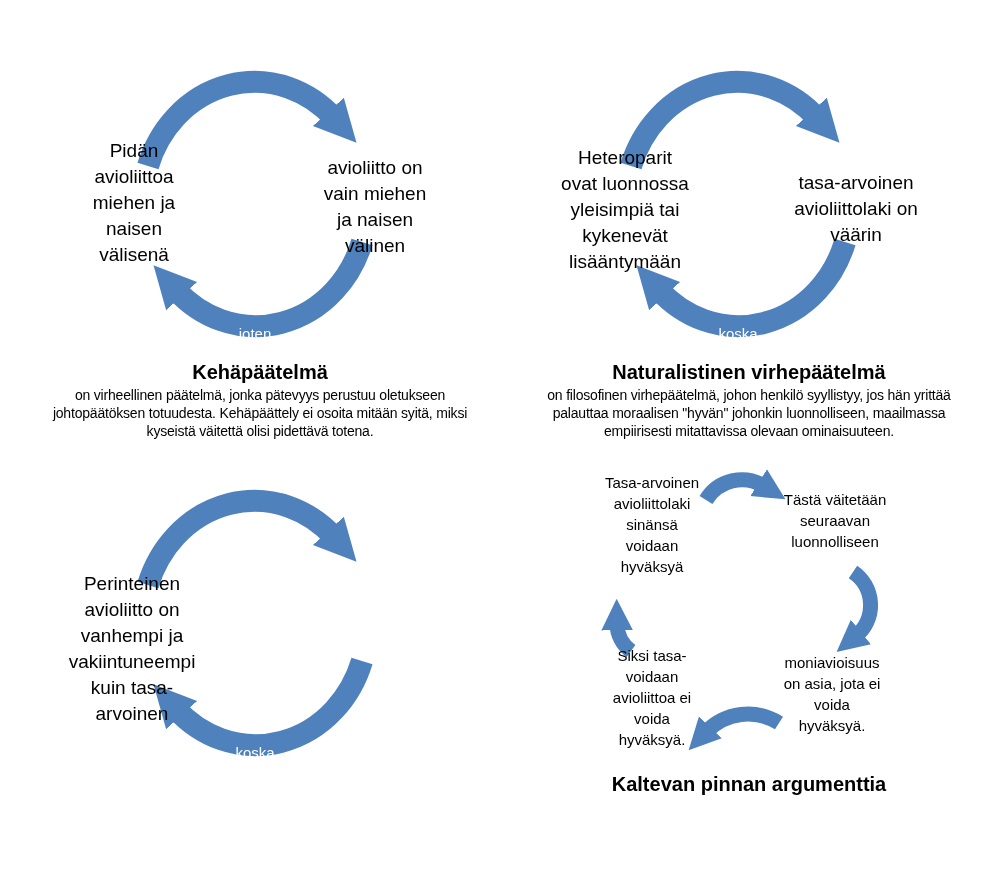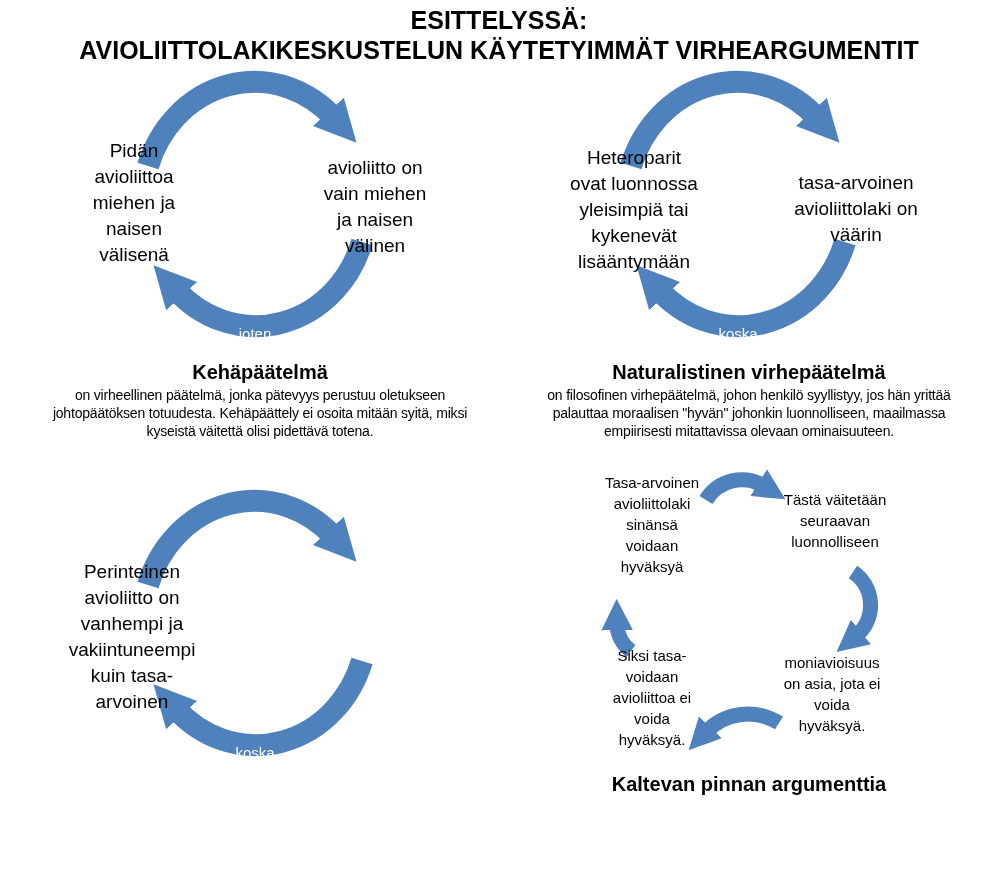--- a/index.html
+++ b/index.html
@@ -69,24 +69,20 @@
     font-size: 14px;
     line-height: 18px;
     letter-spacing: -0.2px;
   }
 </style>
 </head>
 <body>
 
 <div class="page">
 
-  <div class="title">
-    <div>ESITTELYSSÄ:</div>
-    <div>AVIOLIITTOLAKIKESKUSTELUN KÄYTETYIMMÄT VIRHEARGUMENTIT</div>
-  </div>
 
   <div class="cycle" style="left:35px; top:56px;">
     <svg width="440" height="300" viewBox="0 0 440 300">
       <defs>
         <marker id="ah1" viewBox="0 0 10 10" refX="2" refY="5" markerWidth="1.9" markerHeight="2.1" orient="auto">
           <path d="M0,0 L10,5 L0,10 z" fill="#4f81bd"></path>
         </marker>
       </defs>
       <path d="M 113 110 A 112 122 0 0 1 299 62" fill="none" stroke="#4f81bd" stroke-width="22" marker-end="url(#ah1)"></path>
       <path d="M 327 186 A 112 122 0 0 1 141 234" fill="none" stroke="#4f81bd" stroke-width="22" marker-end="url(#ah1)"></path>
@@ -109,21 +105,21 @@
       <defs>
         <marker id="ah2" viewBox="0 0 10 10" refX="2" refY="5" markerWidth="1.9" markerHeight="2.1" orient="auto">
           <path d="M0,0 L10,5 L0,10 z" fill="#4f81bd"></path>
         </marker>
       </defs>
       <path d="M 113 110 A 112 122 0 0 1 299 62" fill="none" stroke="#4f81bd" stroke-width="22" marker-end="url(#ah2)"></path>
       <path d="M 327 186 A 112 122 0 0 1 141 234" fill="none" stroke="#4f81bd" stroke-width="22" marker-end="url(#ah2)"></path>
     </svg>
     <div class="alabel top">joten</div>
     <div class="alabel bottom">koska</div>
-    <div class="node" style="left:26px; top:89px; width:180px;">Heteroparit
+    <div class="node" style="left:17px; top:89px; width:180px;">Heteroparit
 ovat luonnossa
 yleisimpiä tai
 kykenevät
 lisääntymään</div>
     <div class="node" style="left:248px; top:114px; width:180px;">tasa-arvoinen
 avioliittolaki on
 väärin</div>
   </div>
 
   <div class="descblock" style="left:15px; top:360px; width:490px;">
@@ -145,21 +141,21 @@
       <defs>
         <marker id="ah3" viewBox="0 0 10 10" refX="2" refY="5" markerWidth="1.9" markerHeight="2.1" orient="auto">
           <path d="M0,0 L10,5 L0,10 z" fill="#4f81bd"></path>
         </marker>
       </defs>
       <path d="M 113 110 A 112 122 0 0 1 299 62" fill="none" stroke="#4f81bd" stroke-width="22" marker-end="url(#ah3)"></path>
       <path d="M 327 186 A 112 122 0 0 1 141 234" fill="none" stroke="#4f81bd" stroke-width="22" marker-end="url(#ah3)"></path>
     </svg>
     <div class="alabel top">Joten</div>
     <div class="alabel bottom">koska</div>
-    <div class="node" style="left:7px; top:84px; width:180px;">Perinteinen
+    <div class="node" style="left:7px; top:96px; width:180px;">Perinteinen
 avioliitto on
 vanhempi ja
 vakiintuneempi
 kuin tasa-
 arvoinen</div>
   </div>
 
   <svg style="position:absolute; left:530px; top:440px;" width="460" height="340" viewBox="0 0 460 340">
     <defs>
       <marker id="ah4" viewBox="0 0 10 10" refX="2" refY="5" markerWidth="2.1" markerHeight="2.3" orient="auto">

